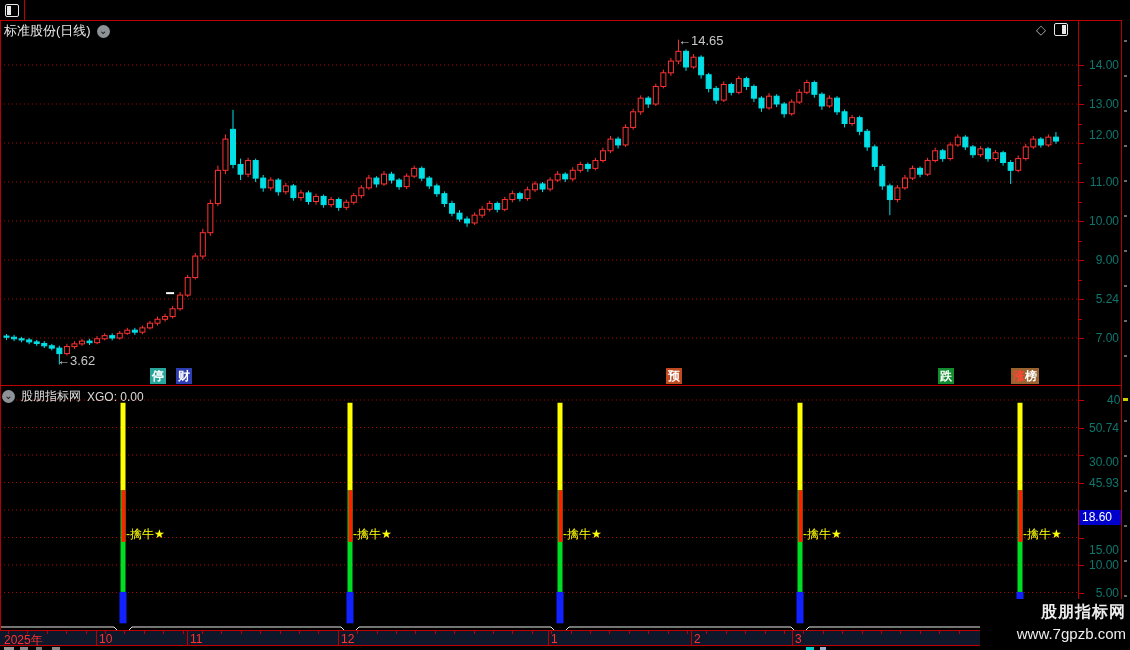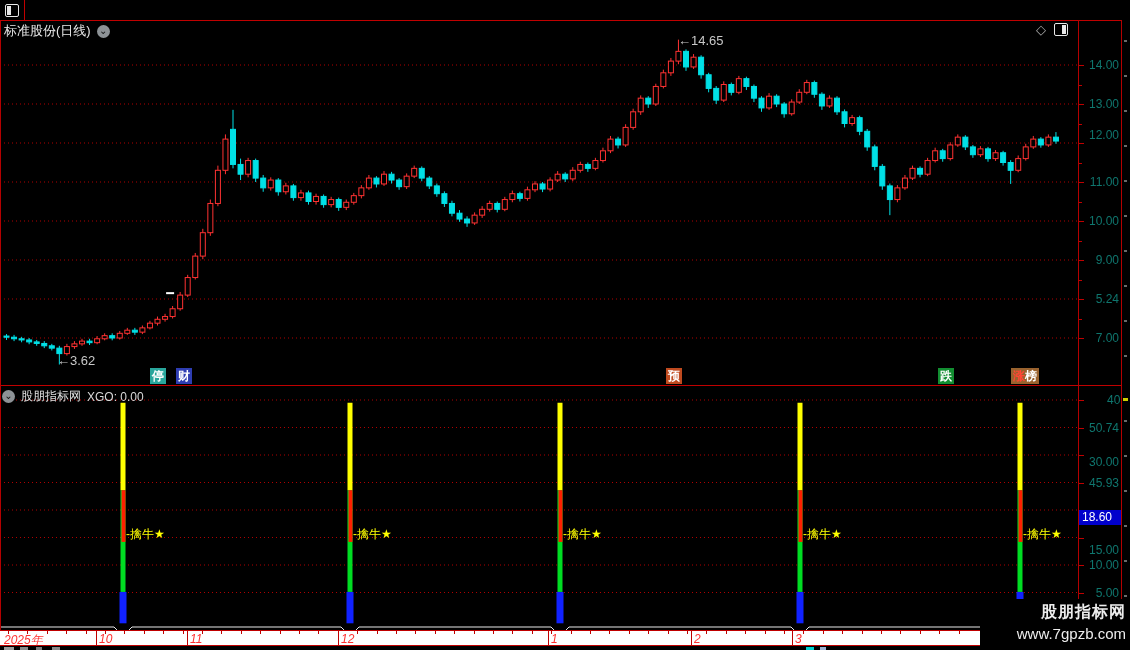--- a/index.html
+++ b/index.html
@@ -41,22 +41,22 @@
   .ax-label{position:absolute;color:#0f766e;font-size:12px;width:38px;text-align:right;}
   .tick{position:absolute;background:#c00000;}
   
   #ind-header{position:absolute;left:2px;top:388px;display:flex;align-items:center;gap:6px;z-index:3;}
   #ind-name{color:#e0e0e0;font-size:12px;}
   #ind-value{color:#d8d8d8;font-size:12px;}
   .signal-label{position:absolute;color:#ffff00;font-size:12px;white-space:nowrap;z-index:3;margin-top:29px;}
   #price-marker{position:absolute;left:1079px;top:510px;width:42px;height:15px;background:#0000cc;
                 color:#ffffff;font-size:12px;line-height:15px;padding-left:3px;box-sizing:border-box;z-index:3;}
   
-  #date-axis{position:absolute;left:0;top:630px;width:1122px;height:16px;background:#ffffff;
-             border-top:1px solid #c00000;border-bottom:1px solid #c00000;box-sizing:border-box;font-style:italic;}
+  #date-axis{position:absolute;left:0;top:630px;width:1122px;height:16px;background:#0f172a;
+             border-top:1px solid #c00000;border-bottom:1px solid #c00000;box-sizing:border-box;}
   .month-label{position:absolute;top:1px;color:#ff3232;font-size:12px;}
   .month-div{position:absolute;top:0;width:1px;height:14px;background:#c00000;}
   .week-tick{position:absolute;top:0;width:1px;height:3px;background:#c00000;}
   
   #watermark{position:absolute;right:0;top:599px;width:150px;height:51px;background:#000;z-index:6;
              text-align:right;padding-right:4px;box-sizing:border-box;}
   #wm1{color:#ededed;font-size:16px;font-weight:bold;letter-spacing:1px;margin-top:3px;}
   #wm2{color:#ededed;font-size:15px;margin-top:2px;}
   .deco{position:absolute;}
 </style>

